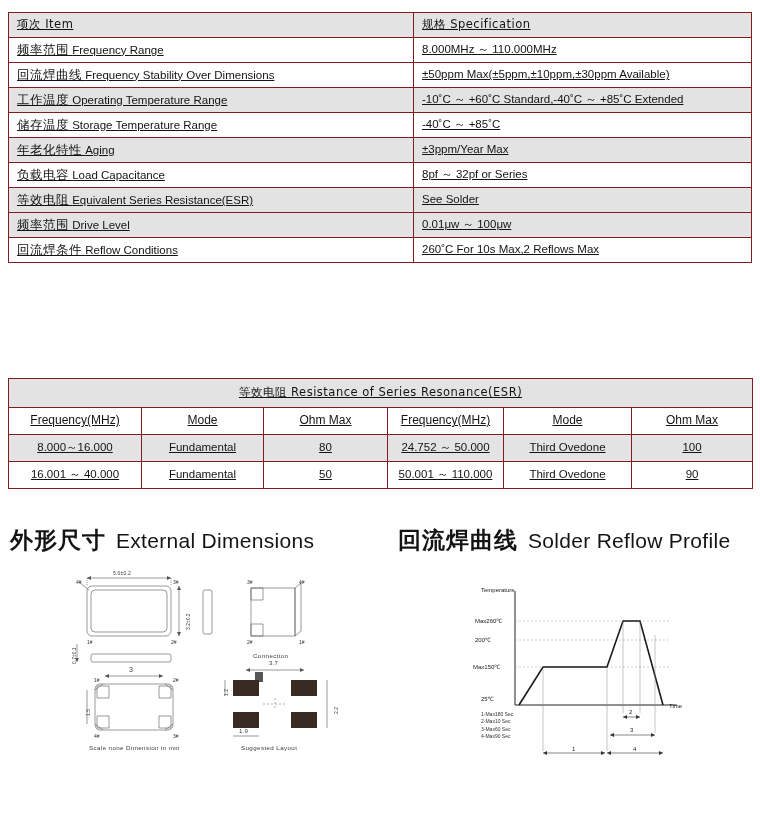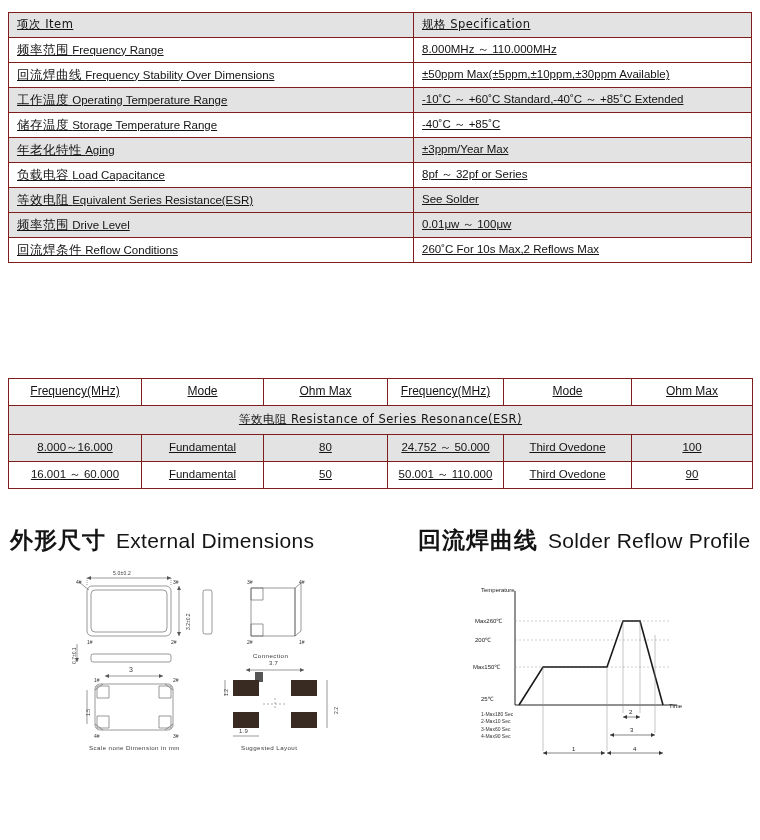--- a/index.html
+++ b/index.html
@@ -79,21 +79,21 @@
     font-weight: bold;
     font-size: 23px;
     letter-spacing: 1px;
   }
   .section-heading .h-en {
     font-size: 21px;
     letter-spacing: .3px;
     margin-left: 10px;
   }
   #heading-dimensions { left: 10px; top: 525px; }
-  #heading-reflow     { left: 398px; top: 525px; margin-left: 20px; }
+  #heading-reflow     { left: 398px; top: 525px; }
 
   
   .figure {
     position: absolute;
   }
   #fig-dimensions { left: 55px; top: 568px; width: 300px; height: 200px; }
   #fig-reflow     { left: 455px; top: 583px; width: 300px; height: 185px; }
 
   .fig-caption {
     position: absolute;
@@ -227,40 +227,40 @@
   <colgroup>
     <col style="width:133px">
       <col style="width:122px">
       <col style="width:124px">
     <col style="width:116px">
       <col style="width:128px">
       <col style="width:121px">
   </colgroup>
   <tbody>
     <tr>
+      <td class="esr-title cn" colspan="6">等效电阻 Resistance of Series Resonance(ESR)</td>
+    </tr>
+    <tr>
       <td class="hdr">Frequency(MHz)</td>
       <td class="hdr">Mode</td>
       <td class="hdr">Ohm Max</td>
       <td class="hdr">Frequency(MHz)</td>
       <td class="hdr">Mode</td>
       <td class="hdr">Ohm Max</td>
     </tr>
-    <tr>
-      <td class="esr-title cn" colspan="6">等效电阻 Resistance of Series Resonance(ESR)</td>
-    </tr>
     <tr class="row-shade">
       <td>8.000～16.000</td>
       <td>Fundamental</td>
       <td>80</td>
       <td>24.752 ～ 50.000</td>
       <td>Third Ovedone</td>
       <td>100</td>
     </tr>
     <tr class="row-plain">
-      <td>16.001 ～ 60.000</td>
+      <td>16.001 ～ 40.000</td>
       <td>Fundamental</td>
       <td>50</td>
       <td>50.001 ～ 110.000</td>
       <td>Third Ovedone</td>
       <td>90</td>
     </tr>
   </tbody>
 </table>
 
 <div id="heading-dimensions" class="section-heading">

